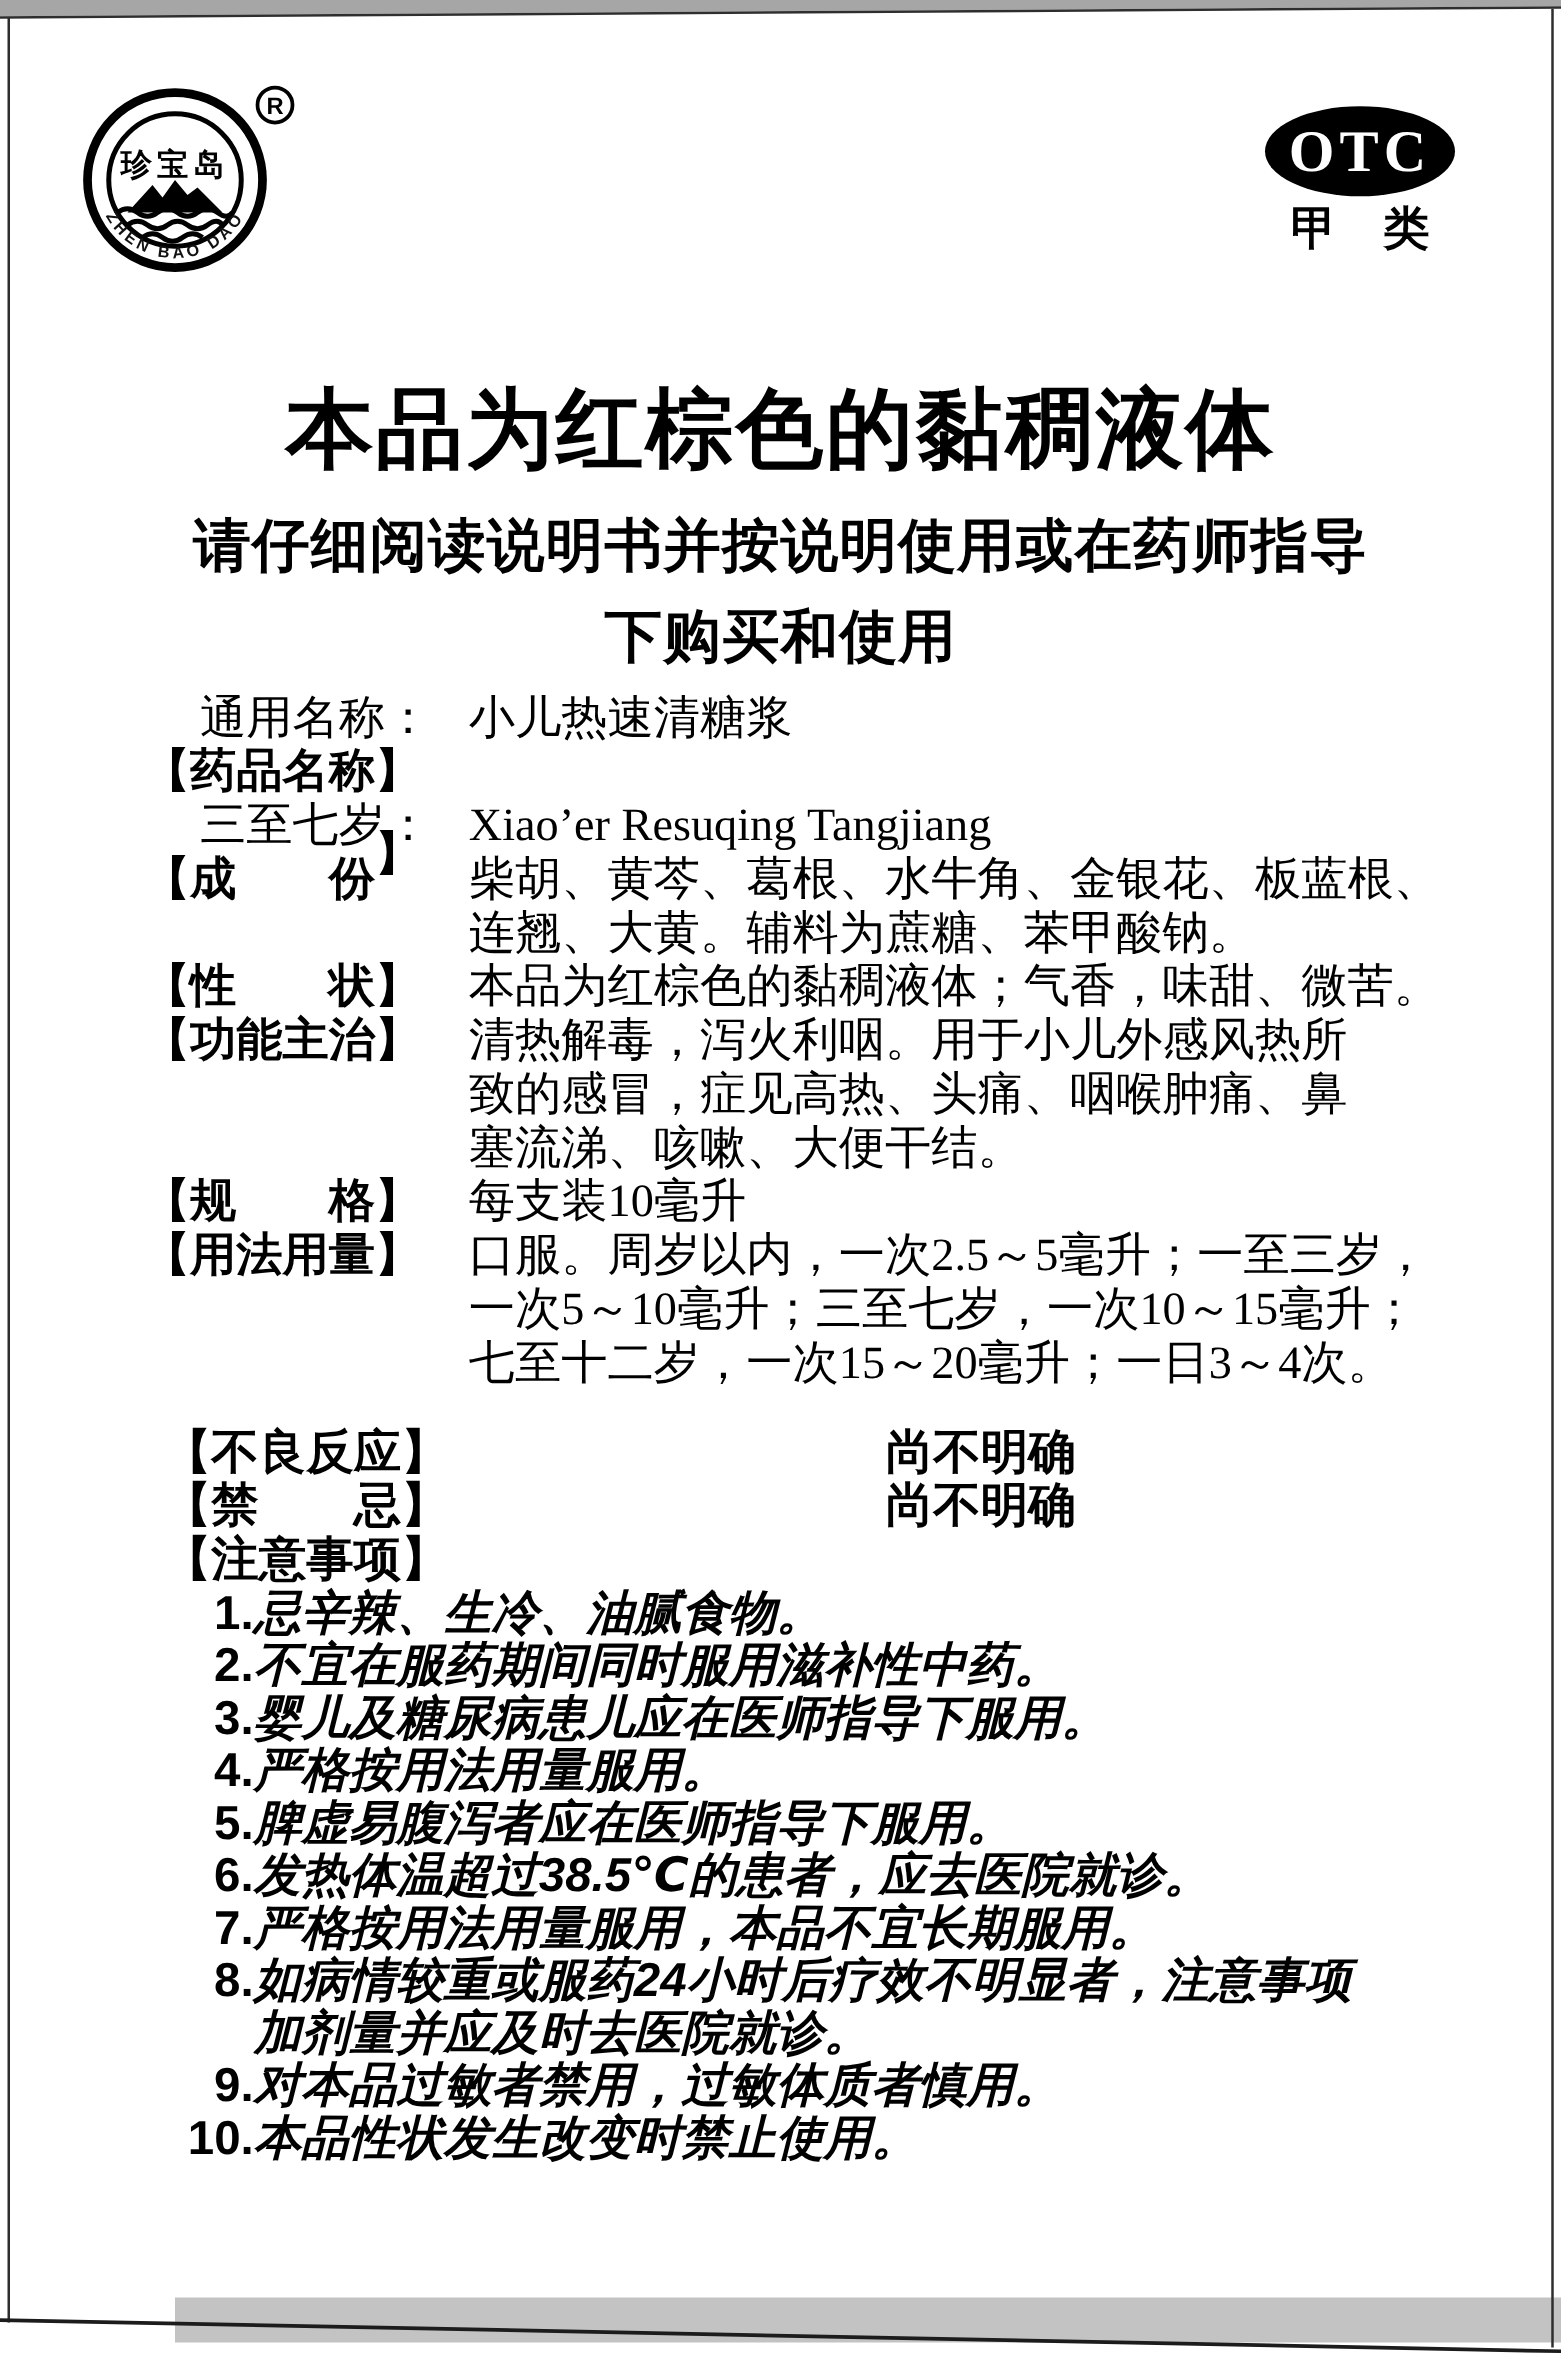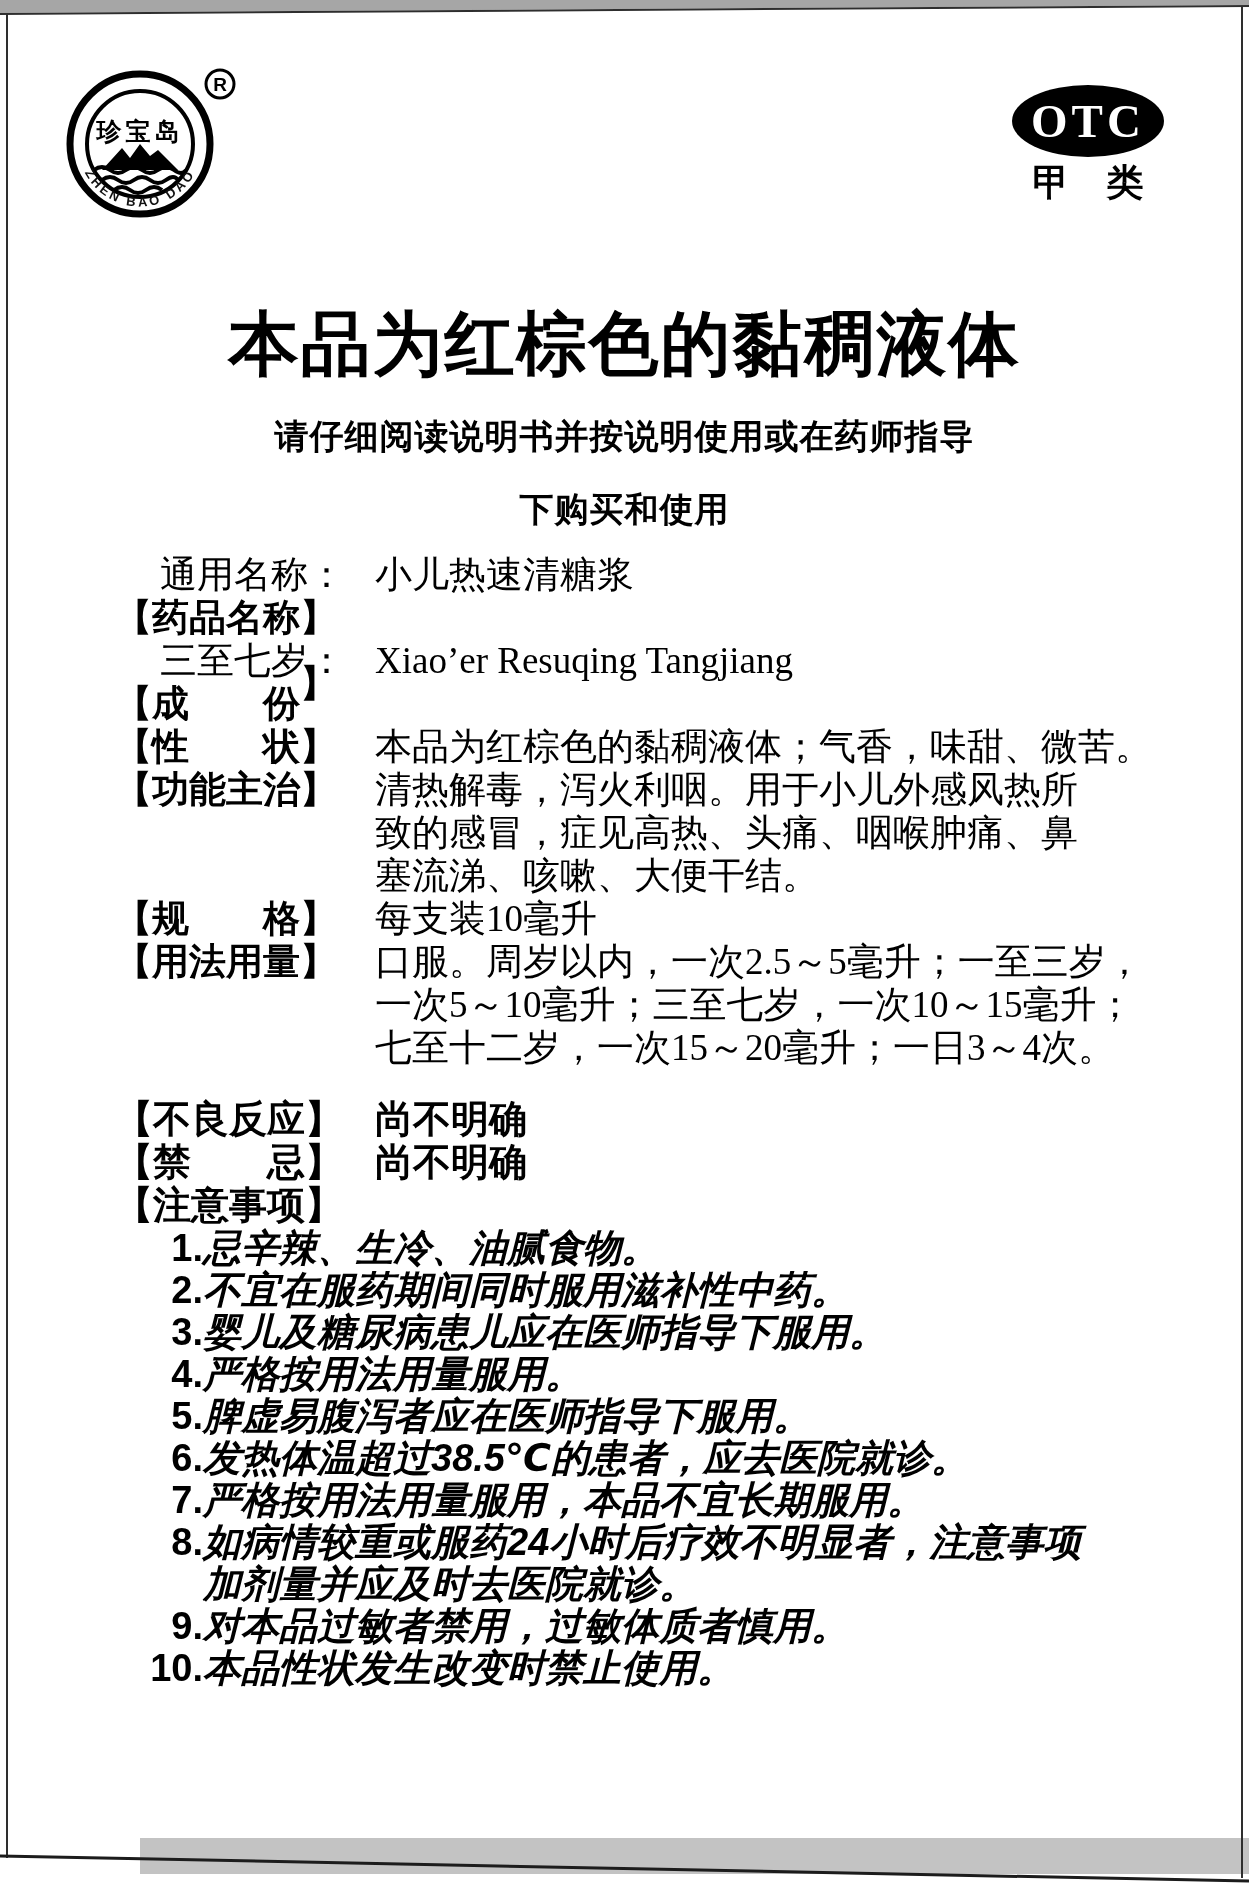--- a/index.html
+++ b/index.html
@@ -12,34 +12,34 @@
   .logo-en{font-family:"Liberation Sans","DejaVu Sans",sans-serif;font-weight:bold;}
   .otc-badge{position:absolute;left:1010px;top:83px;width:156px;height:76px;}
   .otc-text{font-family:"Liberation Serif","DejaVu Serif",serif;font-weight:bold;}
   .otc-class{position:absolute;left:1004px;top:163px;width:168px;text-align:center;
              font-family:"Liberation Sans","DejaVu Sans",sans-serif;font-weight:bold;
              font-size:37px;line-height:40px;}
   .title{position:absolute;top:306px;left:0;width:100%;margin:0;text-align:center;
          font-size:70px;line-height:78px;font-weight:bold;letter-spacing:2px;
          font-family:"Liberation Serif","DejaVu Serif",serif;}
   .notice{position:absolute;left:0;width:100%;text-align:center;font-weight:bold;
-          font-family:"Liberation Sans","DejaVu Sans",sans-serif;font-size:34px;line-height:52px;letter-spacing:1px;}
+          font-family:"Liberation Sans","DejaVu Sans",sans-serif;font-size:46px;line-height:52px;letter-spacing:1px;}
   .notice.l1{top:410px;}
   .notice.l2{top:483px;}
   
   .body{position:absolute;left:115px;right:55px;top:553px;}
   .row{display:flex;align-items:flex-start;}
   .serif{font-size:37px;line-height:43px;font-family:"Liberation Serif","DejaVu Serif",serif;}
   .serif .lbl{width:260px;flex:none;font-weight:bold;}
   .indent{padding-left:45px;}
   .indent .lbl{width:215px;flex:none;font-weight:normal;}
   .content{flex:1;min-width:0;}
   .ln{display:block;white-space:nowrap;}
   .raised{position:relative;top:-20px;}
-  .sans{font-family:"Liberation Sans","DejaVu Sans",sans-serif;font-size:38px;line-height:43px;font-weight:bold;}
+  .sans{font-family:"Liberation Sans","DejaVu Sans",sans-serif;font-size:38px;line-height:43px;font-weight:bold;text-align:center;}
   .sans .lbl{width:260px;flex:none;}
   .gap{height:29px;}
   .plist{font-family:"Liberation Sans","DejaVu Sans",sans-serif;font-size:38px;line-height:42px;
          font-weight:bold;padding-left:32px;}
   .pitem{display:flex;align-items:flex-start;}
   .pnum{flex:none;width:56px;text-align:right;white-space:pre;}
   .ptext{flex:1;min-width:0;font-style:italic;}
   .graybar{position:absolute;left:140px;right:0;top:1838px;height:36px;background:#c3c3c3;z-index:1;}
 </style>
 </head>
@@ -86,20 +86,24 @@
     <div class="row serif">
       <div class="lbl">【药品名称】</div>
     </div>
     <div class="row serif indent">
       <div class="lbl">三至七岁：</div>
       <div class="content">Xiao’er Resuqing Tangjiang</div>
     </div>
 
     <div class="row serif">
       <div class="lbl"><span>【成　　份</span><span class="raised">】</span></div>
+      <div class="content">
+        <span class="ln">柴胡、黄芩、葛根、水牛角、金银花、板蓝根、</span>
+        <span class="ln">连翘、大黄。辅料为蔗糖、苯甲酸钠。</span>
+      </div>
     </div>
 
     <div class="row serif">
       <div class="lbl">【性　　状】</div>
       <div class="content">
         <span class="ln">本品为红棕色的黏稠液体；气香，味甜、微苦。</span>
       </div>
     </div>
 
     <div class="row serif">

